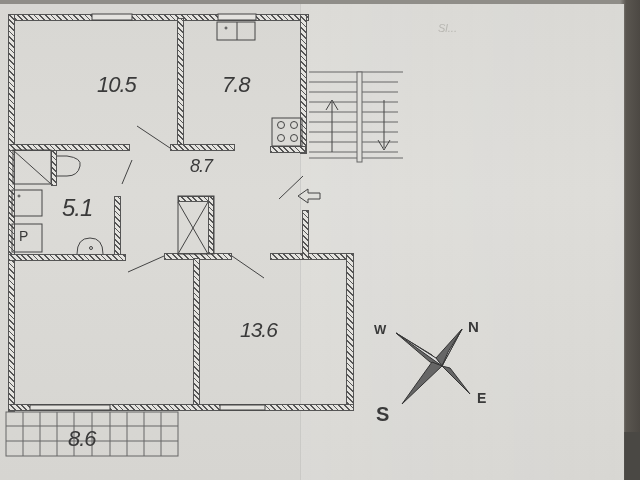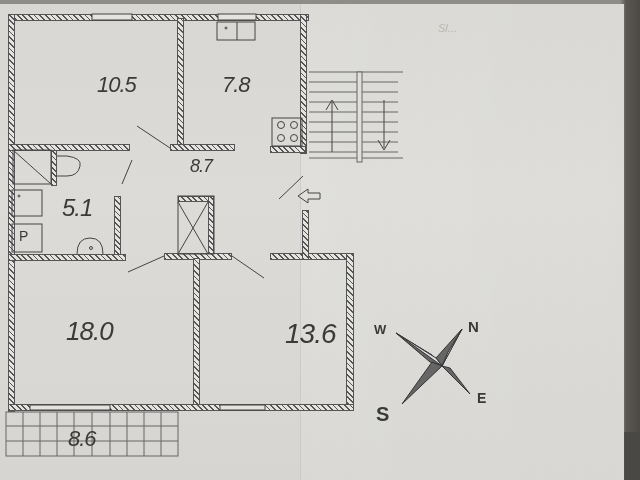--- a/index.html
+++ b/index.html
@@ -132,22 +132,21 @@
         <polygon points="396,333 436,358 442,366"></polygon>
         <polygon points="462,329 442,366 448,352"></polygon>
       </g>
     </g>
   </svg>
 
   <span class="lbl" style="left:59px;top:72px;margin-left:38px;">10.5</span>
   <span class="lbl" style="left:222px;top:72px;text-align:center;">7.8</span>
   <span class="lbl" style="left:190px;top:156px;font-size:18px;">8.7</span>
   <span class="lbl" style="left:62px;top:194px;font-size:24px;">5.1</span>
-  <span class="lbl" style="left:66px;top:316px;font-size:26px;">18.0</span>
-  <span class="lbl" style="left:240px;top:318px;font-size:28px;margin-left:45px;">13.6</span>
+  <span class="lbl" style="left:240px;top:318px;font-size:21px;">13.6</span>
   <span class="lbl" style="left:68px;top:426px;">8.6</span>
   <span class="lbl" style="left:19px;top:228px;font-size:14px;font-style:normal;">P</span>
 
   <span class="lbl" style="left:374px;top:322px;font-size:13px;font-weight:bold;font-style:normal;">W</span>
   <span class="lbl" style="left:468px;top:318px;font-size:15px;font-weight:bold;font-style:normal;">N</span>
   <span class="lbl" style="left:477px;top:390px;font-size:14px;font-weight:bold;font-style:normal;">E</span>
   <span class="lbl" style="left:376px;top:403px;font-size:20px;font-weight:bold;font-style:normal;">S</span>
 </div>
 
 </body></html>

